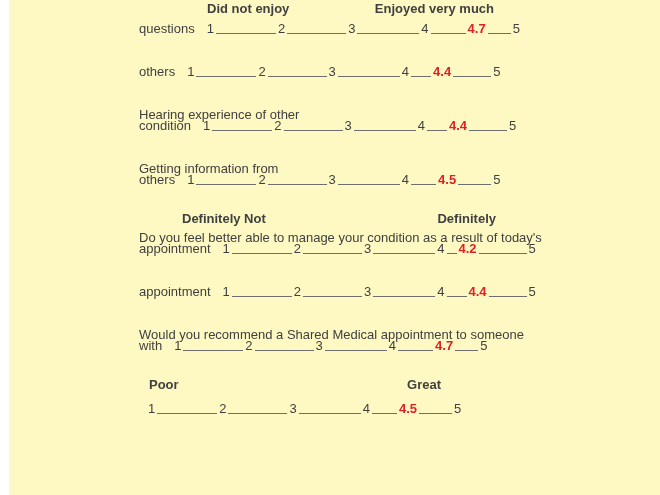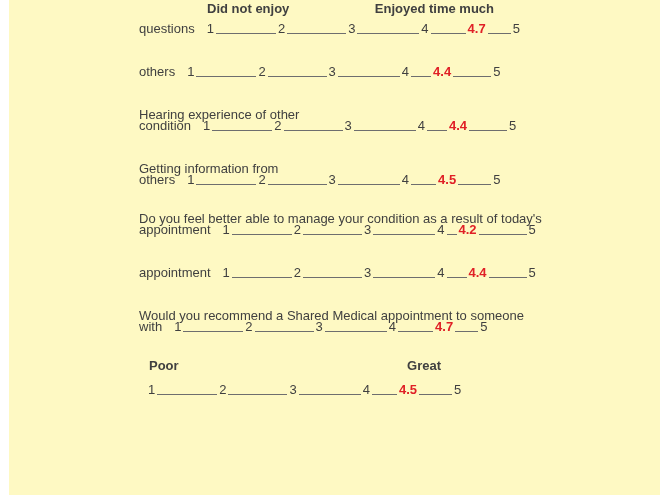--- a/index.html
+++ b/index.html
@@ -34,21 +34,21 @@
 </style>
 </head>
 <body>
 
 <div class="page">
   <div>
   <section class="section s0">
 
     <div class="hdr">
       <span class="hdr-left">Did not enjoy</span>
-      <span class="hdr-right">Enjoyed time much</span>
+      <span class="hdr-right">Enjoyed very much</span>
     </div>
     <div class="questions">
   <div class="block">
     <div class="scale-row">
       <span class="q-label">questions</span>
     <span class="num">1</span>
               <span class="seg" style="width: 60px;"></span>
               <span class="num">2</span>
               <span class="seg" style="width: 59px;"></span>
               <span class="num">3</span>
@@ -111,20 +111,24 @@
               <span class="val">4.5</span>
               <span class="seg" style="width: 33px;"></span>
               <span class="num">5</span>
             </div>
   </div>
 </div>
   </section>
 
   <section class="section s1">
 
+    <div class="hdr">
+      <span class="hdr-left">Definitely Not</span>
+      <span class="hdr-right">Definitely</span>
+    </div>
     <div class="questions">
   <div class="block">
     <div class="q-line1">Do you feel better able to manage your condition as a result of today's</div>
     <div class="scale-row">
       <span class="q-label">appointment</span>
     <span class="num">1</span>
               <span class="seg" style="width: 60px;"></span>
               <span class="num">2</span>
               <span class="seg" style="width: 59px;"></span>
               <span class="num">3</span>

